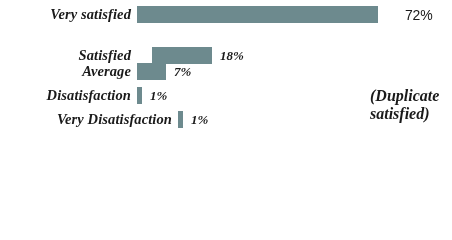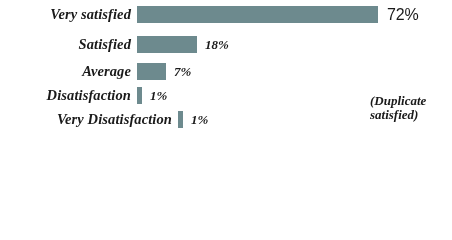--- a/index.html
+++ b/index.html
@@ -70,54 +70,54 @@
     margin-left: 8px;
     white-space: nowrap;
     line-height: 1;
   }
 
   
   .val-label.plain {
     font-family: "Liberation Sans", sans-serif;
     font-style: normal;
     font-weight: 400;
-    font-size: 16px;
-    margin-left: 9px;
+    font-size: 14px;
+    margin-left: 27px;
     letter-spacing: -0.2px;
   }
 
   #note {
     position: absolute;
     right: 6px;
     bottom: 10px;
     width: 76px;
     text-align: left;
     font-family: "Liberation Serif", serif;
     font-style: italic;
     font-weight: 700;
-    font-size: 13px;
+    font-size: 16px;
     line-height: 1.12;
     color: #1a1a1a;
   }
   #note .nl { display: block; }
 </style>
 </head>
 <body>
 
 <div id="chart">
 
   <div class="row" style="top:1px;">
     <div class="cat-label">Very satisfied</div>
     <div class="bar-zone">
       <span class="bar" style="width:241px;"></span>
       <span class="val-label plain">72%</span>
     </div>
   </div>
 
-  <div class="row" style="top:31px;">
+  <div class="row" style="top:42px;gap:15px;">
     <div class="cat-label">Satisfied</div>
     <div class="bar-zone">
       <span class="bar" style="width:60px;"></span>
       <span class="val-label">18%</span>
     </div>
   </div>
 
   <div class="row" style="top:58px;">
     <div class="cat-label">Average</div>
     <div class="bar-zone">

